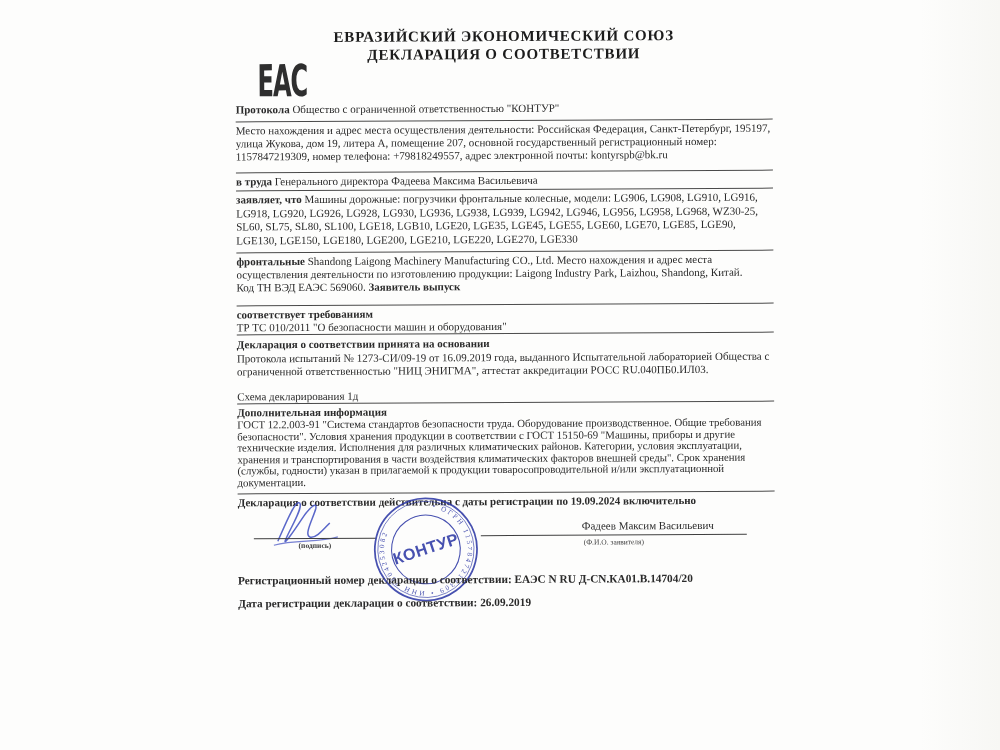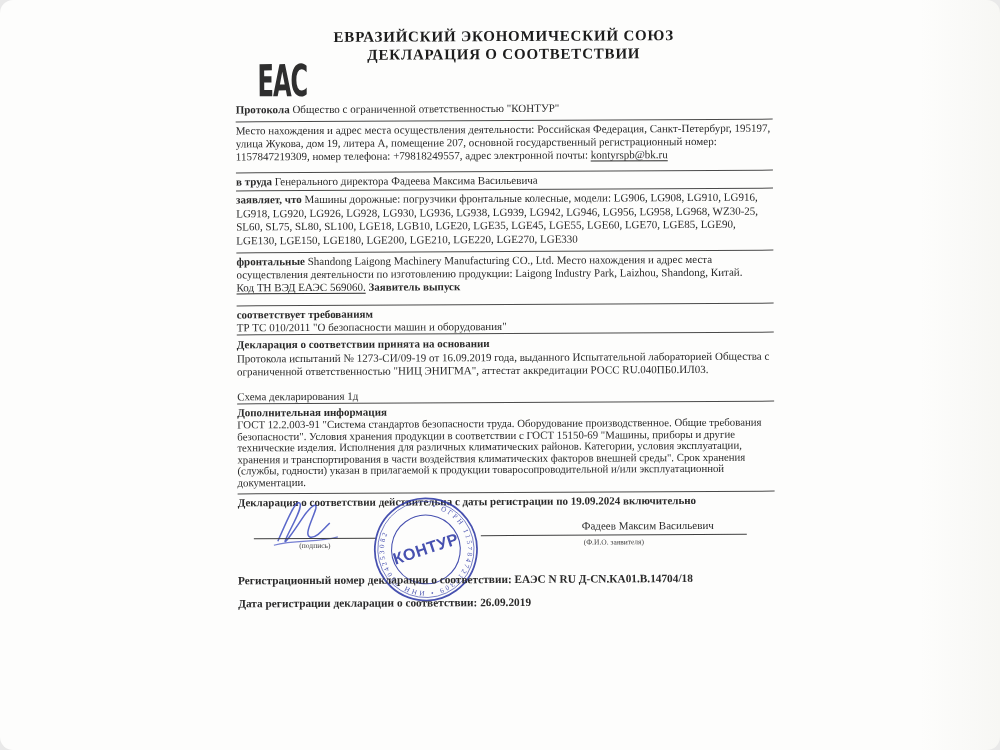--- a/index.html
+++ b/index.html
@@ -1,32 +1,32 @@
 <!DOCTYPE html>
 <html><head>
 <meta charset="utf-8">
 <style>
   html,body{margin:0;padding:0;}
   body{width:1000px;height:750px;background:#e9e9e9;font-family:"Liberation Serif", serif;}
   .sheet{position:relative;width:1000px;height:750px;background:#fdfdfc;overflow:hidden;
-         background-image:linear-gradient(90deg, #fdfdfc 92%, #f7f7f4 100%);border-radius:13px;}
+         background-image:linear-gradient(90deg, #fdfdfc 92%, #f7f7f4 100%);}
   .doc{position:absolute;left:237px;top:0;width:537px;height:750px;color:#2b2b2b;
        transform:rotate(-0.3deg);transform-origin:50% 50%;}
   .abs{position:absolute;left:0;width:100%;}
   .ttl{text-align:center;font-weight:bold;font-size:15px;letter-spacing:0.8px;color:#1c1c1c;white-space:nowrap;}
   .eac{position:absolute;left:22px;top:60px;font-family:"DejaVu Sans",sans-serif;font-weight:bold;
        font-size:44px;line-height:40px;letter-spacing:-2px;color:#2e2e2e;
        transform:scaleX(0.55);transform-origin:left top;}
   .row{font-size:11px;line-height:13px;}
   .b{font-weight:bold;}
   .rule{position:absolute;left:0;width:100%;border-top:1px solid #4a4a4a;height:0;}
   .para{font-size:11px;line-height:13px;}
   .models{font-size:11px;line-height:13.6px;}
   .gost{font-size:10.8px;line-height:11.6px;}
-  .u{text-decoration:underline;text-underline-offset:2px;text-align:center;}
+  .u{text-underline-offset:2px;text-align:center;}
   .small-label{font-size:7.5px;color:#3a3a3a;text-align:center;}
   .sigline{position:absolute;border-top:1px solid #3f3f3f;height:0;}
   .name{font-size:11px;text-align:center;}
   .stamp{position:absolute;opacity:0.88;transform:rotate(9deg);}
   .footrow{font-size:11.3px;font-weight:bold;}
 </style>
 </head>
 <body>
 
 <div class="sheet">
@@ -70,36 +70,36 @@
     <div class="abs gost" style="top:418px;">ГОСТ 12.2.003-91 "Система стандартов безопасности труда. Оборудование производственное. Общие требования безопасности". Условия хранения продукции в соответствии с ГОСТ 15150-69 "Машины, приборы и другие технические изделия. Исполнения для различных климатических районов. Категории, условия эксплуатации, хранения и транспортирования в части воздействия климатических факторов внешней среды". Срок хранения (службы, годности) указан в прилагаемой к продукции товаросопроводительной и/или эксплуатационной документации.</div>
     <div class="rule" style="top:492px;"></div>
 
     <div class="abs row b" style="top:495px;">Декларация о соответствии действительна с даты регистрации по 19.09.2024 включительно</div>
 
     <svg class="abs" style="left:28px;top:492px;width:90px;height:56px;" viewBox="0 0 90 56">
       <path d="M12,48 C20,30 30,6 34,10 C38,14 24,36 20,46 C16,55 28,38 36,26 C44,14 52,8 50,16 C47,26 38,42 44,44 C50,46 58,36 64,30" fill="none" stroke="#3d4cc0" stroke-width="1.5" opacity="0.85"></path>
       <path d="M8,52 C30,46 52,50 72,44" fill="none" stroke="#3d4cc0" stroke-width="1.2" opacity="0.7"></path>
     </svg>
     <div class="sigline" style="left:16px;top:537px;width:122px;"></div>
-    <div class="abs small-label" style="left:16px;top:540px;width:122px;">(подпись)</div>
+    <div class="abs small-label" style="left:16px;top:540px;width:122px;font-weight:bold;">(подпись)</div>
 
     <div class="abs name" style="left:300px;top:520px;width:220px;">Фадеев Максим Васильевич</div>
     <div class="sigline" style="left:243px;top:535px;width:266px;"></div>
     <div class="abs small-label" style="left:243px;top:538px;width:266px;">(Ф.И.О. заявителя)</div>
 
     <svg class="stamp" style="left:134px;top:495px;width:108px;height:108px;" viewBox="0 0 110 110">
       <circle cx="55" cy="55" r="52" fill="none" stroke="#2f3aa6" stroke-width="1.8"></circle>
       <circle cx="55" cy="55" r="49" fill="none" stroke="#2f3aa6" stroke-width="0.7"></circle>
       <circle cx="55" cy="55" r="35" fill="none" stroke="#2f3aa6" stroke-width="1.1"></circle>
       <defs>
         <path id="stampring" d="M 55,12.5 A 42.5,42.5 0 1 1 54.96,12.5"></path>
       </defs>
       <text font-size="7.2" font-family="Liberation Serif, serif" fill="#2f3aa6" letter-spacing="2.2">
         <textPath href="#stampring">• ОГРН 1157847219309  • ИНН 7804253082</textPath>
       </text>
       <text x="55" y="60" text-anchor="middle" font-size="16.5" font-weight="bold" font-family="Liberation Sans, sans-serif" fill="#2f3aa6" transform="rotate(-27 55 55)" letter-spacing="0.5">КОНТУР</text>
     </svg>
 
-    <div class="abs footrow" style="top:573px;"><span>Регистрационный номер декларации о соответствии:</span> <span>ЕАЭС N RU Д-CN.КА01.В.14704/18</span></div>
+    <div class="abs footrow" style="top:573px;"><span>Регистрационный номер декларации о соответствии:</span> <span>ЕАЭС N RU Д-CN.КА01.В.14704/20</span></div>
     <div class="abs footrow" style="top:596px;"><span>Дата регистрации декларации о соответствии:</span> <span>26.09.2019</span></div>
 
   </div>
 </div>
 
 </body></html>

